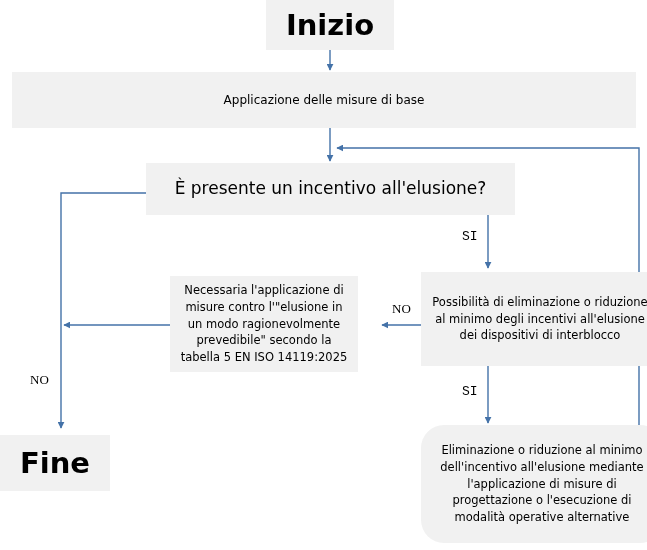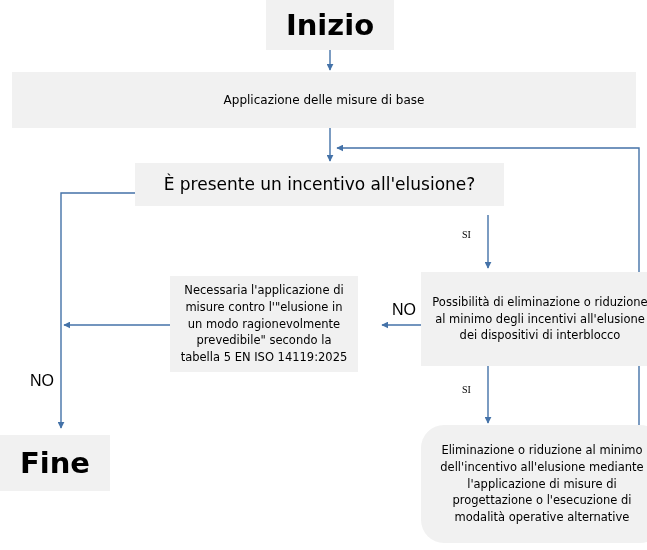--- a/index.html
+++ b/index.html
@@ -27,28 +27,28 @@
     line-height: 1.25;
   }
   .node.terminal  { font-size: 29px; font-weight: bold; }
   .node.process   { font-size: 12px; }
   .node.decision  { font-size: 17px; }
   .node.small     { font-size: 11.5px; line-height: 1.45; padding: 4px 8px; }
   .node .txt { display: block; width: 100%; }
 
   .edge-label {
     position: absolute;
-    font-family: Liberation Serif, serif;
-    font-size: 10px;
+    font-family: Liberation Mono, monospace;
+    font-size: 13px;
     color: #000000;
     white-space: nowrap;
   }
   .edge-label.sans {
-    font-family: Liberation Sans, sans-serif;
-    font-size: 16px;
+    font-family: Liberation Serif, serif;
+    font-size: 13px;
   }
   svg#wires {
     position: absolute;
     left: 0;
     top: 0;
     width: 647px;
     height: 550px;
     pointer-events: none;
   }
 </style>
@@ -98,21 +98,21 @@
   </svg>
 
   <div class="node terminal" style="left:266px; top:0px; width:128px; height:50px;">
     <span class="txt">Inizio</span>
   </div>
 
   <div class="node process" style="left:12px; top:72px; width:624px; height:56px;">
     <span class="txt">Applicazione delle misure di base</span>
   </div>
 
-  <div class="node decision" style="left:135px; top:163px; width:369px; height:43px;">
+  <div class="node decision" style="left:146px; top:163px; width:369px; height:52px;">
     <span class="txt">È presente un incentivo all'elusione?</span>
   </div>
 
   <div class="node small" style="left:170px; top:276px; width:188px; height:96px;">
     <span class="txt">Necessaria l'applicazione di misure contro l'"elusione in un modo ragionevolmente prevedibile" secondo la tabella 5 EN ISO 14119:2025</span>
   </div>
 
   <div class="node small" style="left:421px; top:272px; width:238px; height:94px;">
     <span class="txt">Possibilità di eliminazione o riduzione al minimo degli incentivi all'elusione dei dispositivi di interblocco</span>
   </div>

